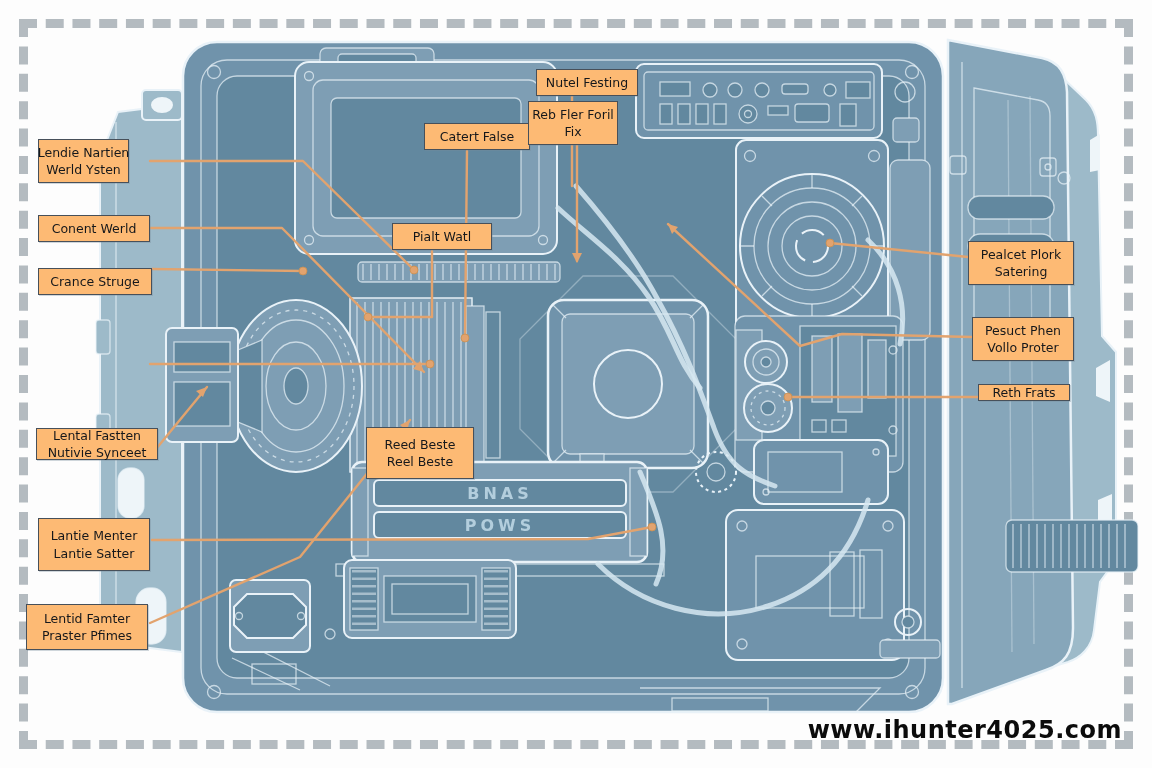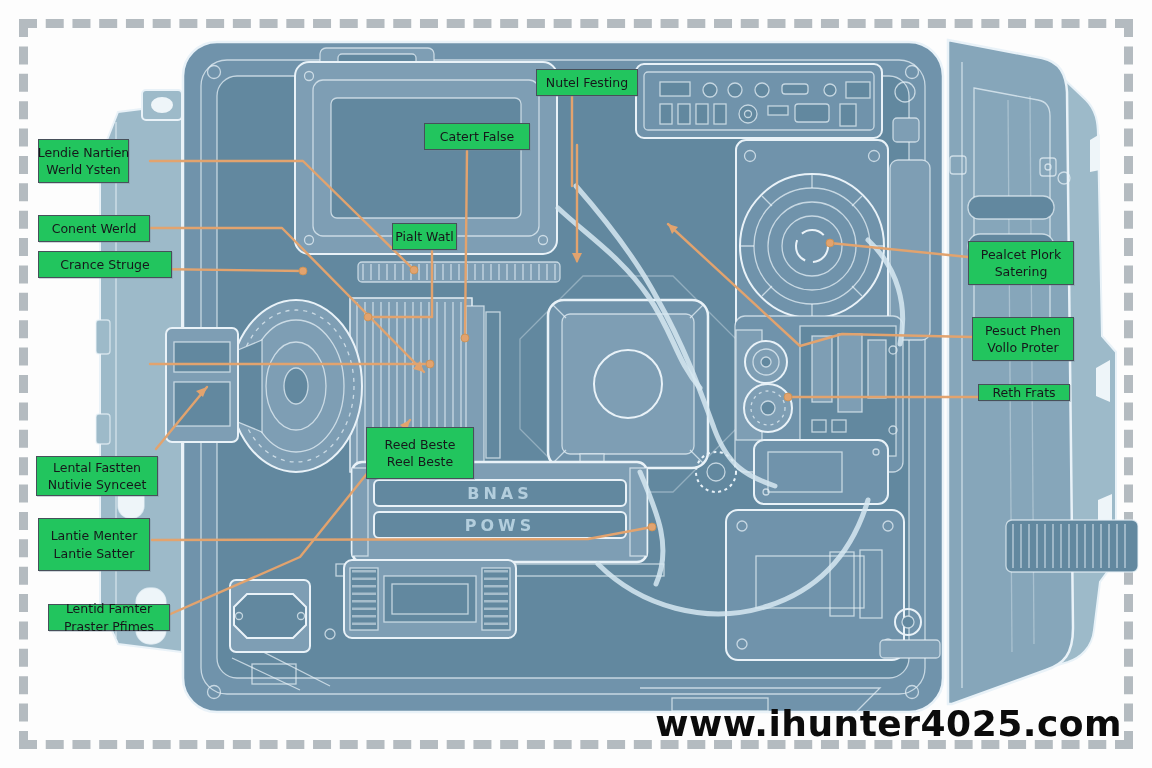--- a/index.html
+++ b/index.html
@@ -22,27 +22,27 @@
   .ribv{stroke:rgba(233,242,248,.45);fill:none;stroke-dasharray:2 6;}
   .ribh{stroke:rgba(233,242,248,.5);fill:none;stroke-dasharray:2.5 5;}
   .tube{stroke:#d6e7f1;stroke-width:5;fill:none;opacity:.85;stroke-linecap:round;}
   .leader{stroke:#e2a36e;stroke-width:2.4;fill:none;stroke-linejoin:round;stroke-linecap:round;}
   .ldot{fill:#e2a36e;stroke:#c98f52;stroke-width:.8;}
   .lhead{fill:#e2a36e;}
   .emboss{font-family:"DejaVu Sans",sans-serif;font-size:16px;font-weight:bold;
           letter-spacing:4px;fill:#bcd6e4;opacity:.9;text-anchor:middle;}
 
   
-  .callout{position:absolute;z-index:2;background:#22c55e;border:1.5px solid #47505a;
+  .callout{position:absolute;z-index:2;background:#fdba74;border:1.5px solid #47505a;
            color:#16181b;display:flex;flex-direction:column;align-items:center;justify-content:center;
            text-align:center;font-size:12.5px;font-weight:500;line-height:1.4;padding:1px 4px;
            box-sizing:border-box;box-shadow:1px 1px 0 rgba(120,140,155,.35);}
   .callout .cl{white-space:nowrap;}
 
-  .watermark{position:absolute;z-index:2;right:30px;bottom:24px;font-size:36px;font-weight:700;
+  .watermark{position:absolute;z-index:2;right:30px;bottom:24px;font-size:24px;font-weight:700;
              letter-spacing:.5px;color:#0b0b0b;text-align:right;}
 </style>
 </head>
 <body>
 
 <div class="canvas">
   <div class="frame"></div>
 
   <svg class="blueprint" width="1152" height="768" viewBox="0 0 1152 768">
 
@@ -285,42 +285,46 @@
     </g>
   </svg>
 
   <div class="callout" style="left:38px;top:139px;width:91px;height:44px">
     <span class="cl">Lendie Nartien</span>
     <span class="cl">Werld Ysten</span>
   </div>
   <div class="callout" style="left:38px;top:215px;width:112px;height:27px">
     <span class="cl">Conent Werld</span>
   </div>
-  <div class="callout" style="left:38px;top:251px;width:134px;height:27px">
+  <div class="callout" style="left:38px;top:268px;width:114px;height:27px">
     <span class="cl">Crance Struge</span>
   </div>
-  <div class="callout" style="left:36px;top:456px;width:122px;height:40px">
+  <div class="callout" style="left:36px;top:428px;width:122px;height:32px">
     <span class="cl">Lental Fastten</span>
     <span class="cl">Nutivie Synceet</span>
   </div>
   <div class="callout" style="left:38px;top:518px;width:112px;height:53px">
     <span class="cl">Lantie Menter</span>
     <span class="cl">Lantie Satter</span>
   </div>
-  <div class="callout" style="left:48px;top:604px;width:122px;height:27px">
+  <div class="callout" style="left:26px;top:604px;width:122px;height:46px">
     <span class="cl">Lentid Famter</span>
     <span class="cl">Praster Pfimes</span>
   </div>
   <div class="callout" style="left:424px;top:123px;width:106px;height:27px">
     <span class="cl">Catert False</span>
   </div>
   <div class="callout" style="left:536px;top:69px;width:102px;height:27px">
     <span class="cl">Nutel Festing</span>
   </div>
-  <div class="callout" style="left:392px;top:223px;width:65px;height:27px">
+  <div class="callout" style="left:528px;top:101px;width:90px;height:44px">
+    <span class="cl">Reb Fler Foril</span>
+    <span class="cl">Fix</span>
+  </div>
+  <div class="callout" style="left:392px;top:223px;width:100px;height:27px">
     <span class="cl">Pialt Watl</span>
   </div>
   <div class="callout" style="left:366px;top:427px;width:108px;height:52px">
     <span class="cl">Reed Beste</span>
     <span class="cl">Reel Beste</span>
   </div>
   <div class="callout" style="left:968px;top:241px;width:106px;height:44px">
     <span class="cl">Pealcet Plork</span>
     <span class="cl">Satering</span>
   </div>

